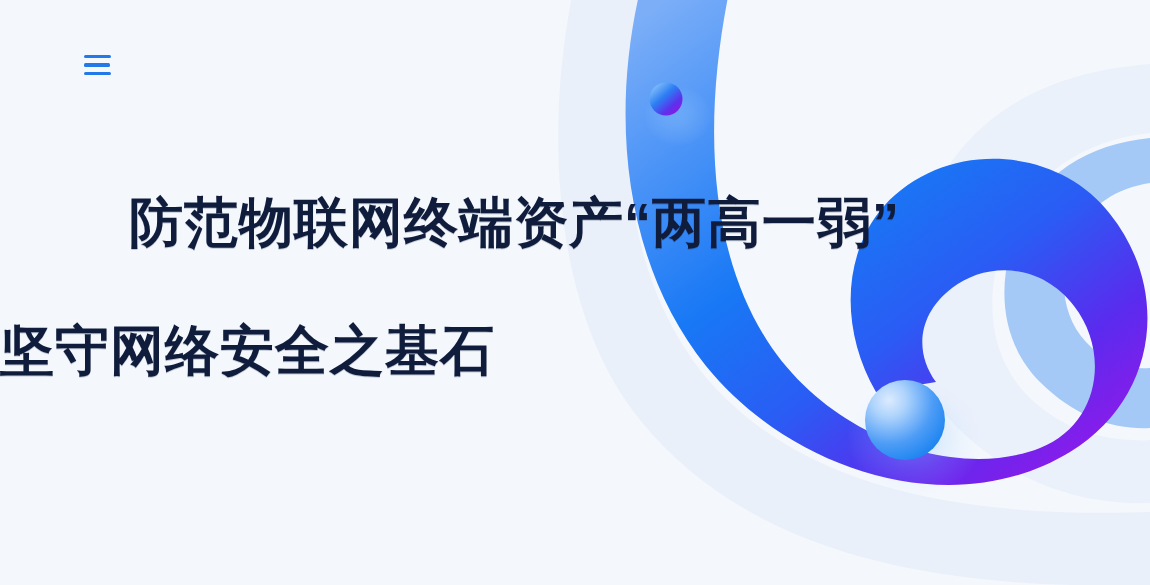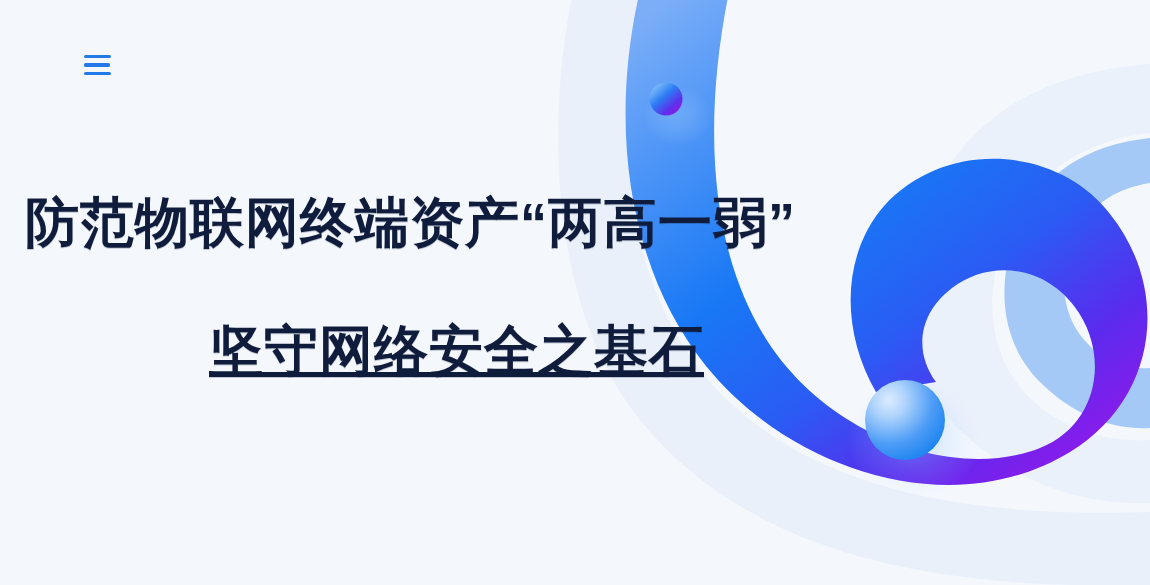--- a/index.html
+++ b/index.html
@@ -66,22 +66,22 @@
 
   .title-line {
     color:#0f1c3c;
     font-weight:bold;
     font-size:54px;
     line-height:72px;
     letter-spacing:1px;
     white-space:nowrap;
     text-shadow:0 1px 0 rgba(15,28,60,0.22);
   }
-  .title-line.line1 { padding-left:25px; }
-  .title-line.line2 { padding-left:209px; margin-top:56px;text-decoration:underline; }
+  .title-line.line1 { padding-left:25px;text-align:right; }
+  .title-line.line2 { margin-top:56px; }
 </style>
 </head>
 <body>
 
 <div id="slide">
 
   <svg id="artwork" viewBox="0 0 1150 585" width="1150" height="585" xmlns="http://www.w3.org/2000/svg" aria-hidden="true">
     <defs>
 
       <linearGradient id="gRibbon" x1="0.18" y1="0" x2="0.92" y2="1">

